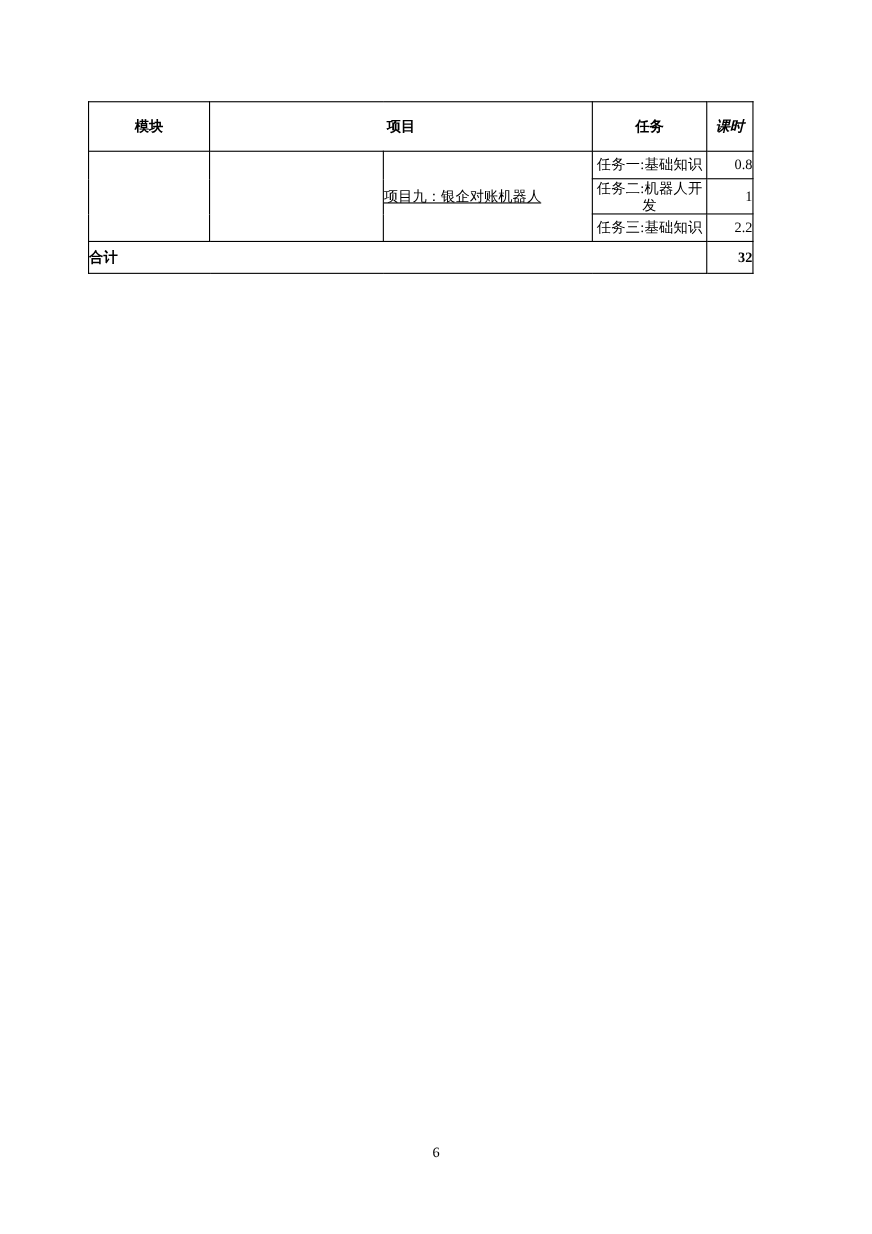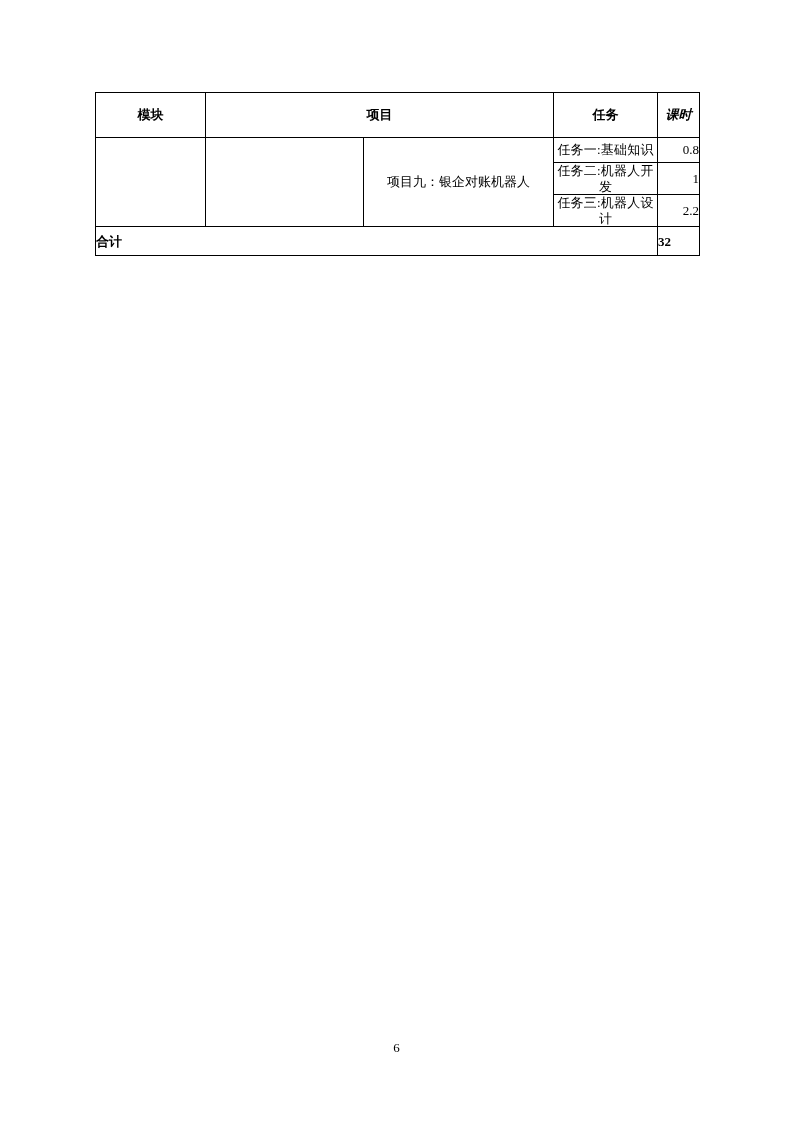--- a/index.html
+++ b/index.html
@@ -17,21 +17,21 @@
   .page {
     position: absolute;
     top: 0;
     left: 0;
     width: 793px;
     height: 1122px;
     background: #ffffff;
   }
   .table-wrap {
     position: absolute;
-    left: 95px;
+    left: 80px;
     top: 92px;
     width: 604px;
   }
   table.course-table {
     border-collapse: collapse;
     width: 604px;
     table-layout: fixed;
   }
   table.course-table td {
     border: 1px solid #000000;
@@ -67,31 +67,32 @@
     letter-spacing: 0.2px;
   }
   .hours-cell {
     text-align: right;
     padding-right: 4px;
     height: 24px;
     font-size: 13px;
     font-family: "Liberation Serif", serif;
   }
   .project-cell {
-    text-align: center;
+    text-align: left;
     font-size: 13.5px;
+    text-decoration: underline;
   }
   .total-label {
     text-align: left;
     font-weight: bold;
     height: 28px;
     font-size: 14px;
   }
   .total-value {
-    text-align: left;
+    text-align: right;
     padding-right: 4px;
     font-weight: bold;
     font-size: 13px;
   }
   .page-number {
     position: absolute;
     left: 0;
     top: 1040px;
     width: 793px;
     text-align: center;
@@ -125,21 +126,21 @@
           <td rowspan="3" class="cell-center"></td>
           <td rowspan="3" class="project-cell">项目九：银企对账机器人</td>
           <td class="task-cell">任务一:基础知识</td>
           <td class="hours-cell">0.8</td>
         </tr>
         <tr>
           <td class="task-cell">任务二:机器人开发</td>
           <td class="hours-cell">1</td>
         </tr>
         <tr>
-          <td class="task-cell">任务三:机器人设计</td>
+          <td class="task-cell">任务三:基础知识</td>
           <td class="hours-cell">2.2</td>
         </tr>
         <tr>
           <td class="total-label" colspan="4">合计</td>
           <td class="total-value">32</td>
         </tr>
       </tbody>
     </table>
   </div>
 

